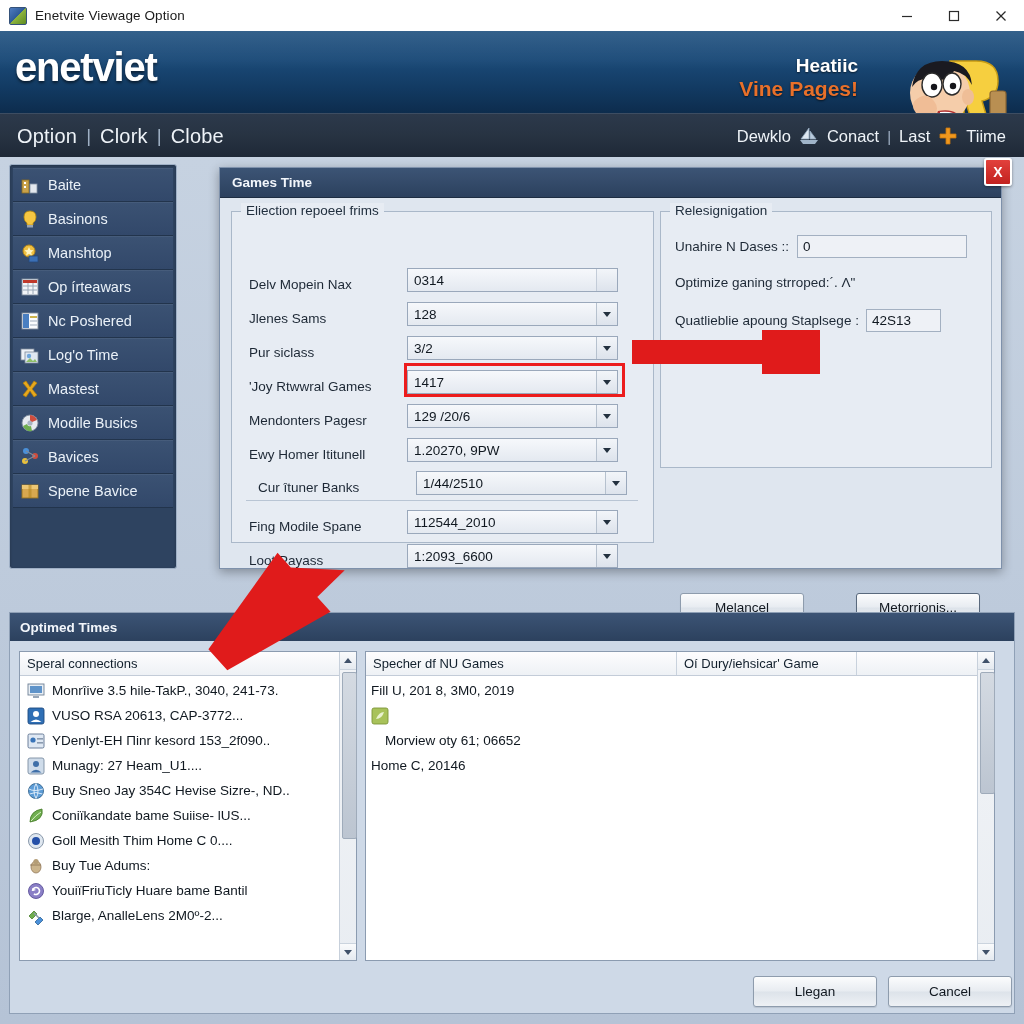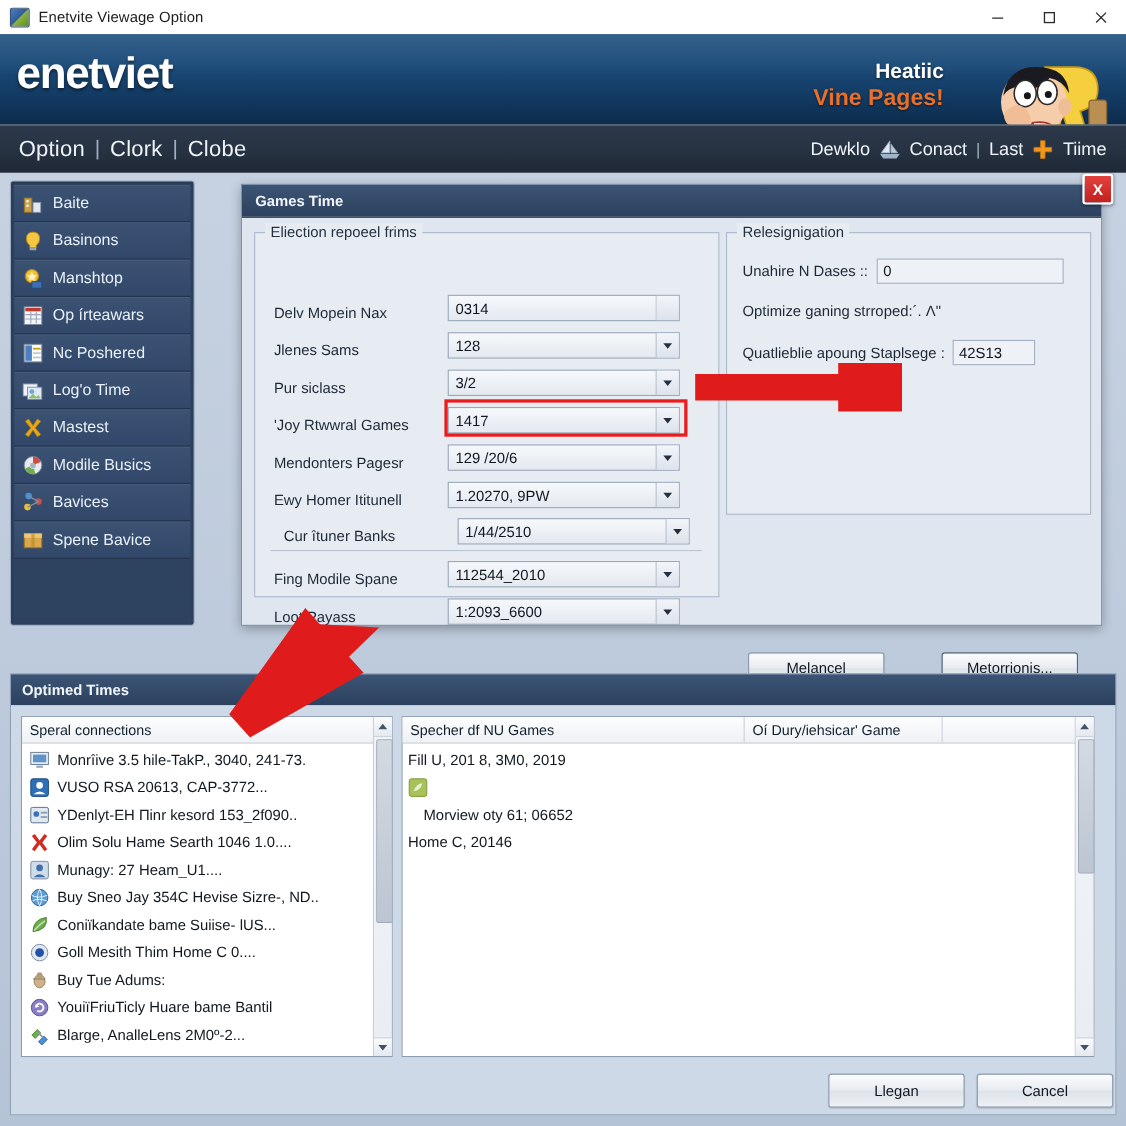--- a/index.html
+++ b/index.html
@@ -578,26 +578,20 @@
                 <rect x="1" y="2" width="16" height="14" rx="1.5" fill="#dfe8f3" stroke="#5d7surgery" stroke-width=".9"></rect>
                 <rect x="1" y="2" width="16" height="14" rx="1.5" fill="#dfe8f3" stroke="#5d7390" stroke-width=".9"></rect>
                 <circle cx="6" cy="8" r="2.6" fill="#3a74b8"></circle>
                 <rect x="10" y="6" width="6" height="1.6" fill="#8b9bb0"></rect>
                 <rect x="10" y="10" width="6" height="1.6" fill="#8b9bb0"></rect>
               </svg>
             <span class="txt">YDenlyt-EH Пinr kesord 153_2f090..</span>
           </div>
           <div class="lb-row">
             <svg class="li-ico" viewBox="0 0 18 18">
-                <path d="M2 3 l2.5 -1.8 l4.5 6 l4.5 -6 l2.5 1.8 l-4.5 6 l4.5 6 l-2.5 1.8 l-4.5 -6 l-4.5 6 l-2.5 -1.8 l4.5 -6z" fill="#cf2c24"></path>
-              </svg>
-            <span class="txt">Olim Solu Hame Searth 1046 1.0....</span>
-          </div>
-          <div class="lb-row">
-            <svg class="li-ico" viewBox="0 0 18 18">
                 <rect x="1" y="1" width="16" height="16" rx="2" fill="#cfdcea" stroke="#7b8da2" stroke-width=".9"></rect>
                 <circle cx="9" cy="7" r="3" fill="#3f6fa8"></circle>
                 <path d="M3.5 15.5 q5.5 -5.5 11 0z" fill="#3f6fa8"></path>
               </svg>
             <span class="txt">Munagy: 27 Heam_U1....</span>
           </div>
           <div class="lb-row">
             <svg class="li-ico" viewBox="0 0 18 18">
                 <circle cx="9" cy="9" r="7.5" fill="#5d9cd6" stroke="#34658f" stroke-width=".9"></circle>
                 <path d="M2 7 q5 3 14 0 M2.5 12 q6 -3 13 0" stroke="#e6f1fb" fill="none" stroke-width=".9"></path>

